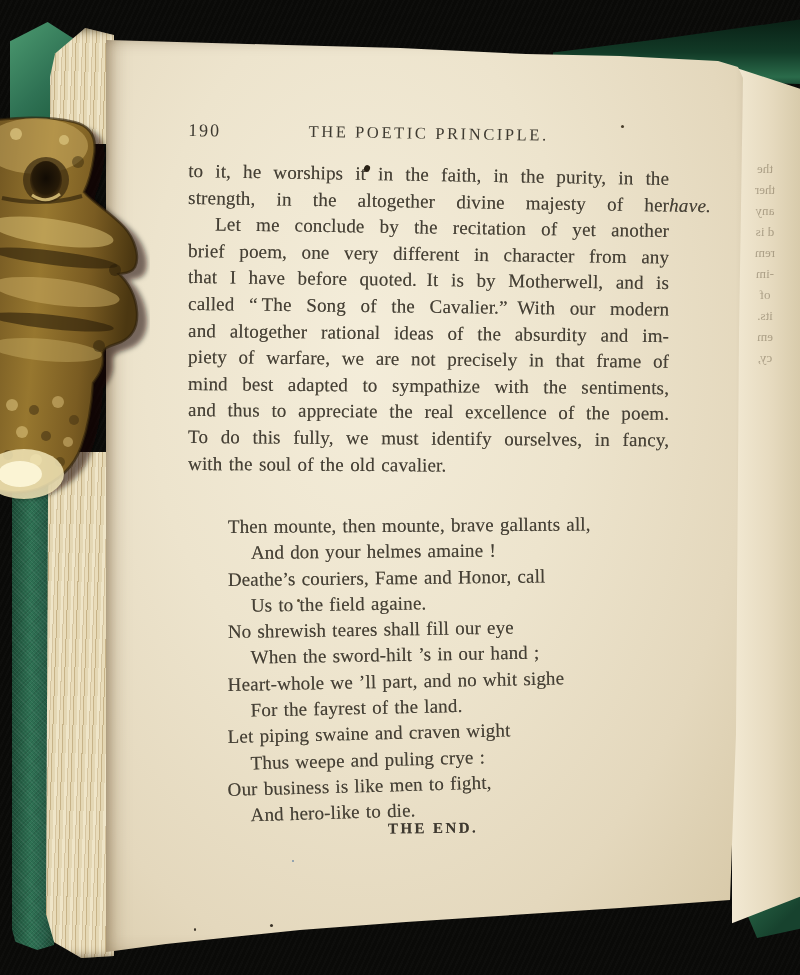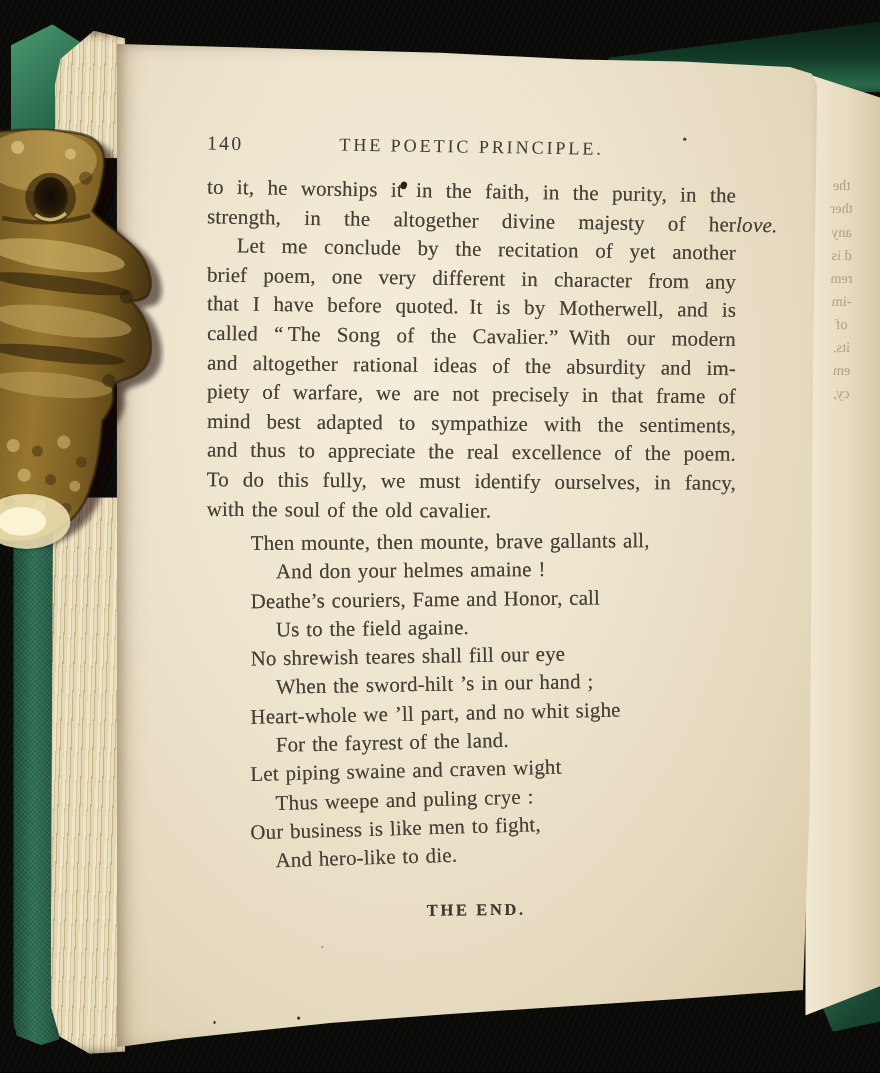--- a/index.html
+++ b/index.html
@@ -102,21 +102,21 @@
     position:relative;display:block;width:100%;
     font-size:19px;line-height:26.6px;letter-spacing:.15px;word-spacing:1.5px;
     transform:rotate(calc(0.95deg - var(--i)*0.055deg));transform-origin:0 100%;
     text-shadow:0 0 .6px rgba(62,52,36,.55);
     white-space:nowrap;
   }
   .bline.jl{white-space:normal;text-align:justify;text-align-last:justify;}
   .bline.ind{text-indent:27px;}
   .bline em{font-style:italic;letter-spacing:.3px;}
 
-  .poem{left:122px;top:448px;width:440px;}
+  .poem{left:122px;top:480px;width:440px;}
   .pline{
     position:relative;display:block;
     font-size:19px;line-height:26.3px;letter-spacing:.15px;word-spacing:1.2px;
     transform:rotate(calc(-0.4deg - var(--i)*0.12deg));transform-origin:0 100%;
     text-shadow:0 0 .6px rgba(62,52,36,.55);
     white-space:nowrap;
   }
   .pline.ind{padding-left:23px;}
 
   .the-end{
@@ -159,27 +159,27 @@
         <div>-im</div>
         <div>of</div>
         <div>its.</div>
         <div>em</div>
         <div>cy,</div>
       </div>
   </div>
 
   <div class="main-page">
     <div class="pg-header">
-      <span class="pg-num">140</span>
+      <span class="pg-num">190</span>
       <span class="pg-title">THE POETIC PRINCIPLE.</span>
     </div>
 
     <div class="body-text" id="body-text">
         <div class="bline jl" style="--i: 0;">to it, he worships it in the faith, in the purity, in the</div>
-        <div class="bline jl" style="--i: 1;">strength, in the altogether divine majesty of her <em>love.</em></div>
+        <div class="bline jl" style="--i: 1;">strength, in the altogether divine majesty of her <em>have.</em></div>
         <div class="bline ind jl" style="--i: 2;">Let me conclude by the recitation of yet another</div>
         <div class="bline jl" style="--i: 3;">brief poem, one very different in character from any</div>
         <div class="bline jl" style="--i: 4;">that I have before quoted. It is by Motherwell, and is</div>
         <div class="bline jl" style="--i: 5;">called “ The Song of the Cavalier.” With our modern</div>
         <div class="bline jl" style="--i: 6;">and altogether rational ideas of the absurdity and im-</div>
         <div class="bline jl" style="--i: 7;">piety of warfare, we are not precisely in that frame of</div>
         <div class="bline jl" style="--i: 8;">mind best adapted to sympathize with the sentiments,</div>
         <div class="bline jl" style="--i: 9;">and thus to appreciate the real excellence of the poem.</div>
         <div class="bline jl" style="--i: 10;">To do this fully, we must identify ourselves, in fancy,</div>
         <div class="bline" style="--i: 11;">with the soul of the old cavalier.</div>

